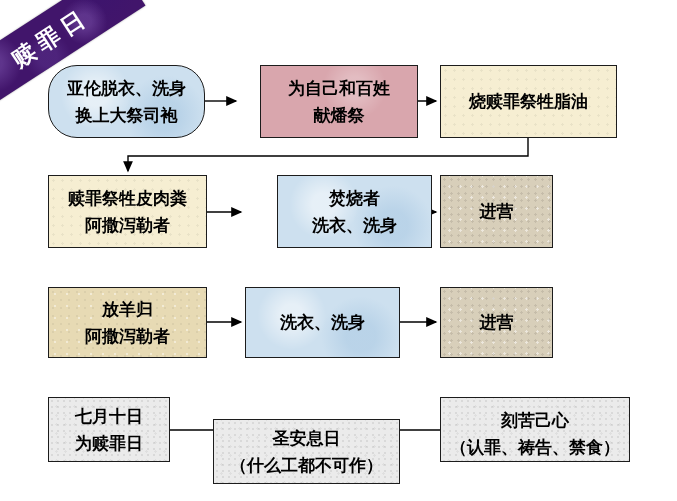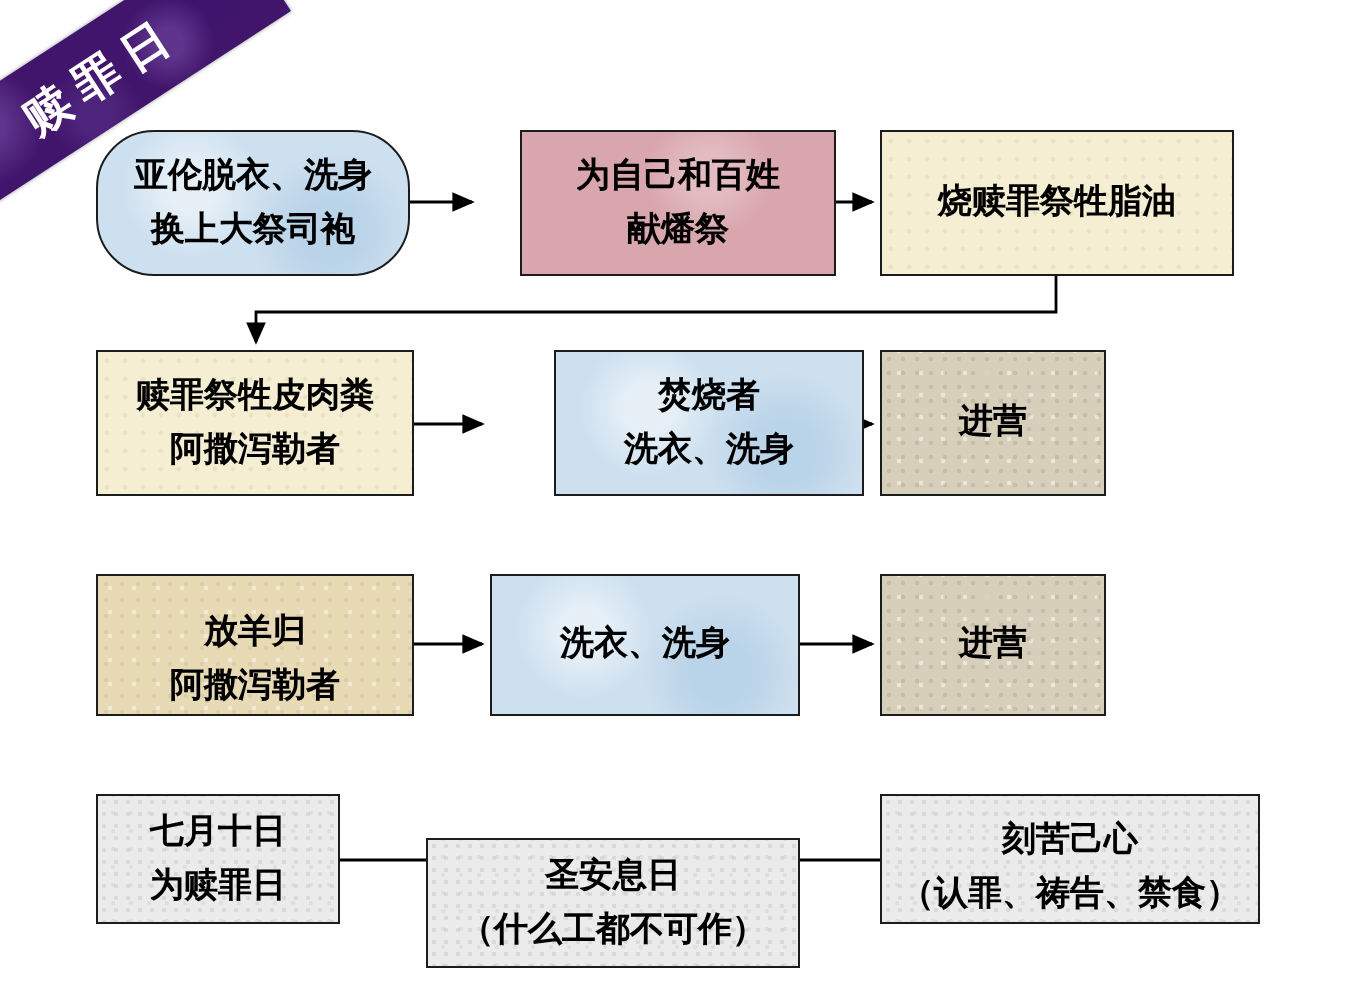--- a/index.html
+++ b/index.html
@@ -64,21 +64,20 @@
       #d8cfba;
     background-size:7px 7px,11px 11px;
     background-position:0 0,3px 5px;
   }
   .khaki{
     background:
       radial-gradient(rgba(0,0,0,.05) 1px, transparent 1.3px),
       radial-gradient(rgba(255,255,255,.45) 1px, transparent 1.3px),
       #e7dab4;
     background-size:8px 8px,12px 12px;
-    justify-content:flex-end;
   }
   .gray{
     background:
       radial-gradient(rgba(0,0,0,.08) 1px, transparent 1.2px),
       radial-gradient(rgba(0,0,0,.05) 1px, transparent 1.2px),
       #ebebeb;
     background-size:6px 6px,9px 9px;
     background-position:0 0,3px 4px;
   }
   svg.connectors{

